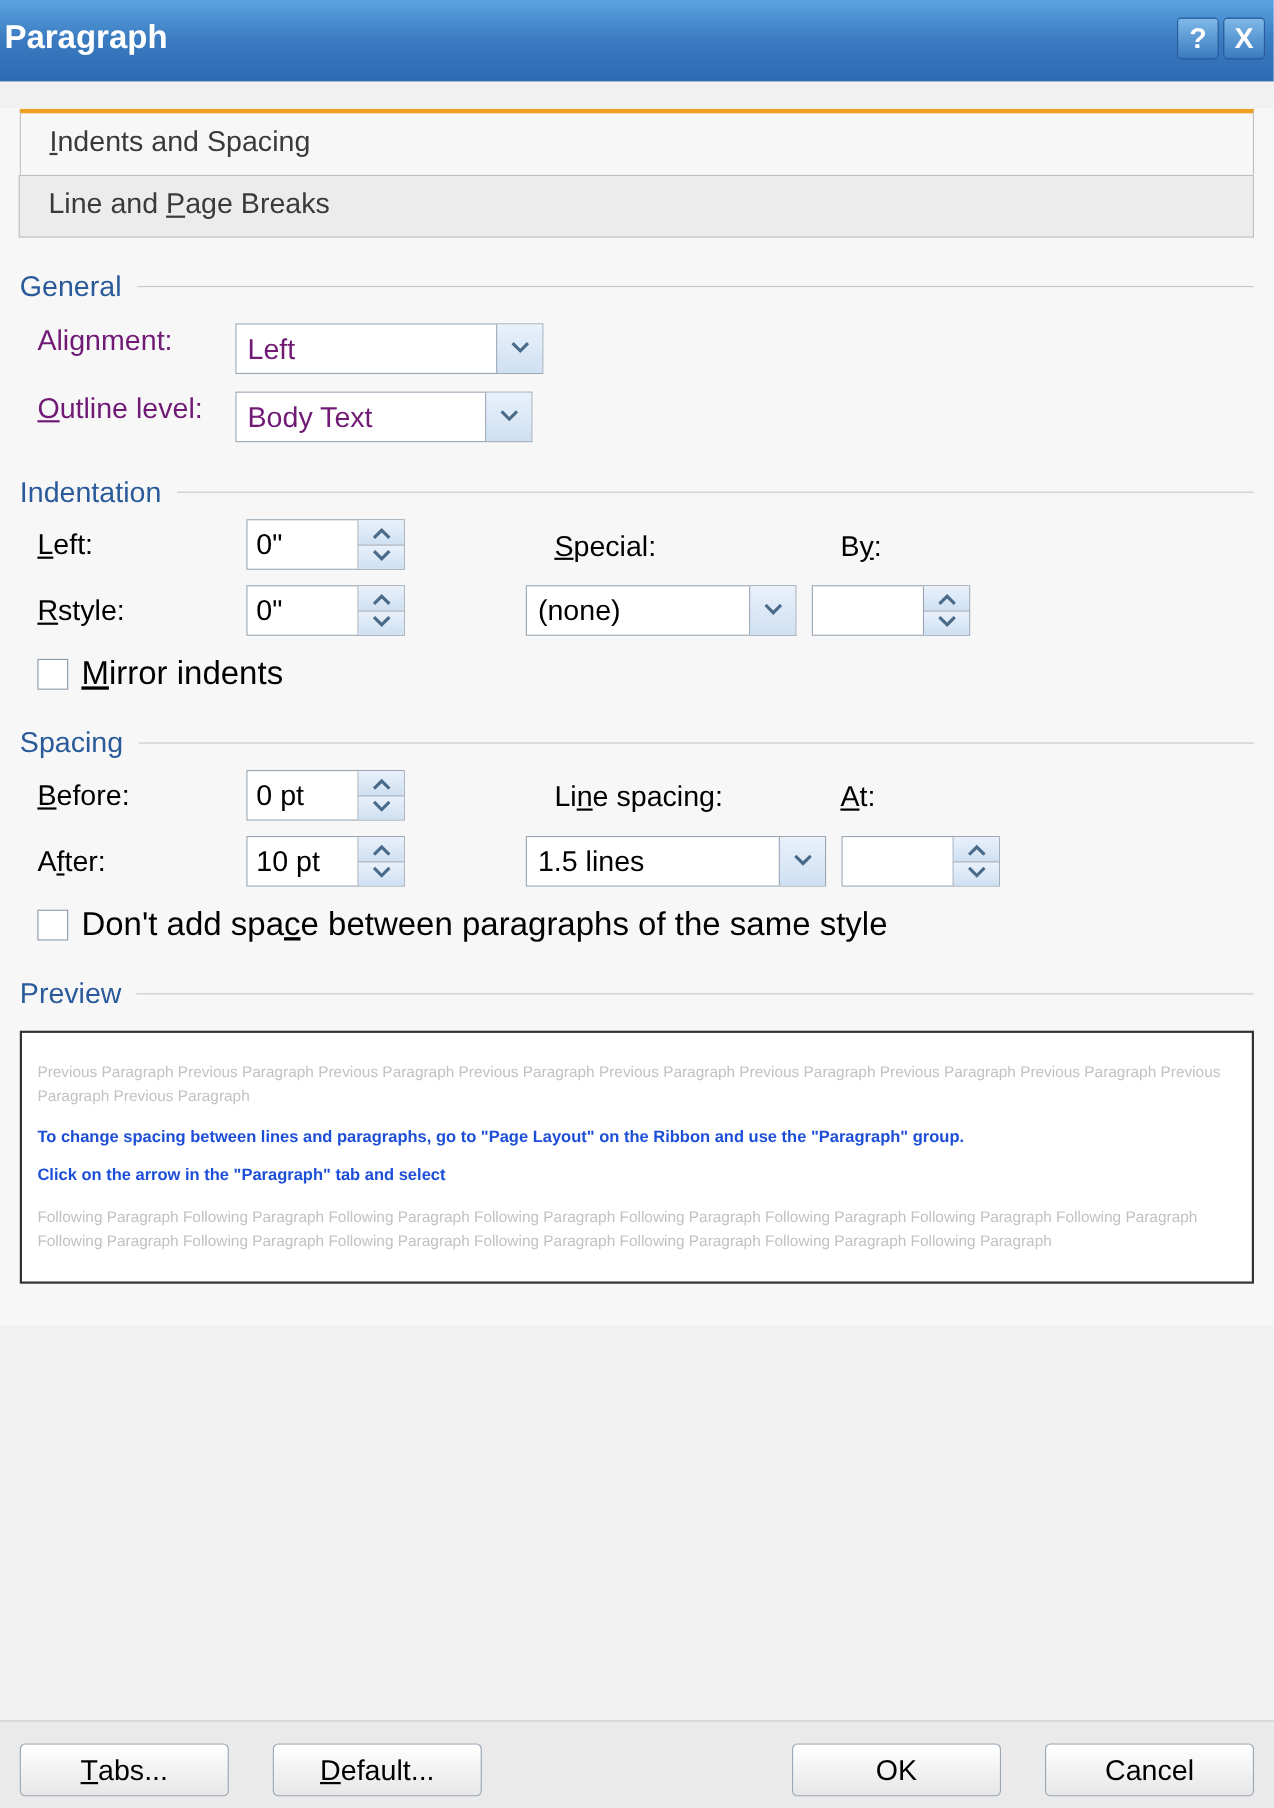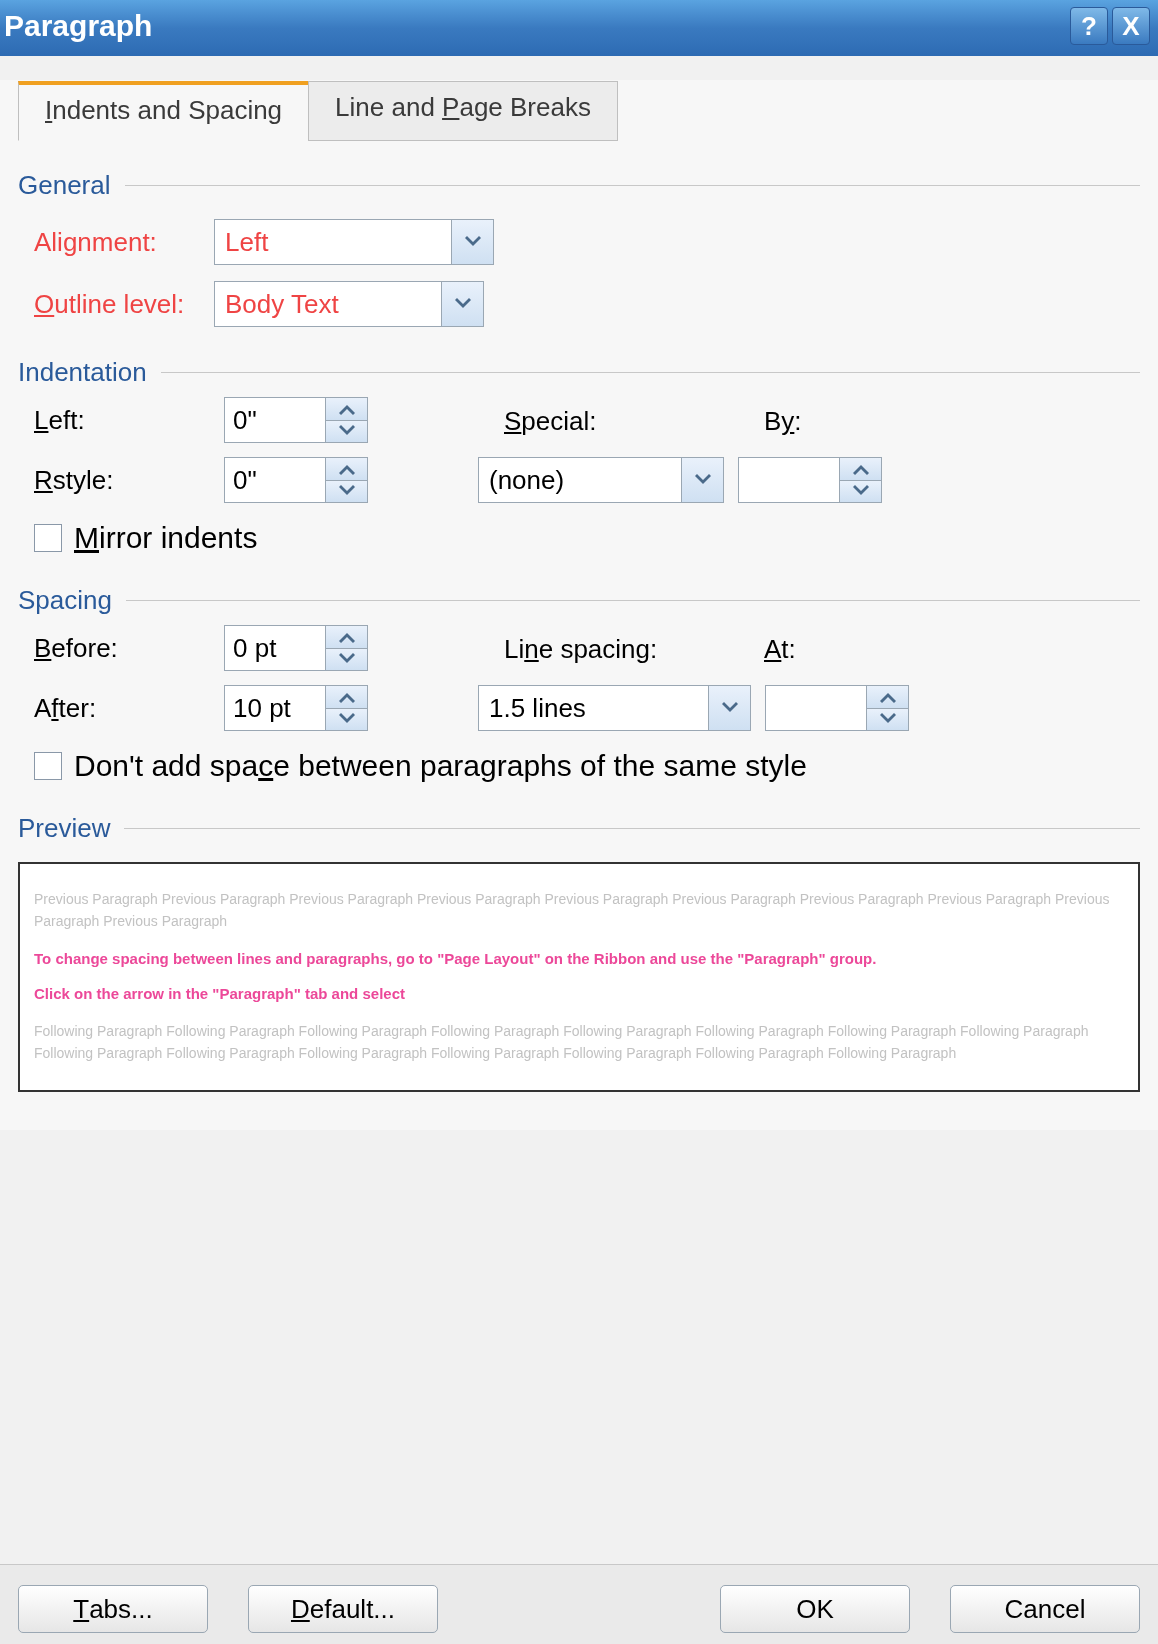--- a/index.html
+++ b/index.html
@@ -7,21 +7,21 @@
     margin: 0;
     padding: 0;
     font-family: Tahoma, Arial, sans-serif;
     background: #f1f1f1;
     width: 1158px;
     height: 1644px;
     overflow: hidden;
   }
   .titlebar {
     background: linear-gradient(to bottom, #5aa3e0 0%, #3a7ac0 50%, #2d6bb3 100%);
-    height: 56px;
+    height: 74px;
     display: flex;
     align-items: center;
     justify-content: space-between;
     padding: 0 8px 4px 0;
     color: #fff;
     font-size: 30px;
     font-weight: bold;
     text-align: right;
   }
   .titlebar .title { padding-left: 4px; }
@@ -36,20 +36,21 @@
     cursor: pointer;
   }
   .content {
     background: #f7f7f7;
     padding: 0 18px 18px 18px;
   }
   .tabs {
     display: flex;
     margin-top: 24px;
     margin-bottom: 10px;
+    flex-direction: column;
   }
   .tab {
     padding: 10px 26px 14px 26px;
     font-size: 26px;
     color: #3a3a3a;
     border: 1px solid #bfbfbf;
     background: #ececec;
     cursor: pointer;
     position: relative;
     top: 1px;
@@ -71,24 +72,24 @@
   }
   .group-label::after {
     content: "";
     flex: 1;
     height: 1px;
     background: #c8c8c8;
     margin-left: 14px;
   }
   .row {
     display: flex;
-    align-items: center;
+    align-items: flex-start;
     margin: 16px 0 16px 16px;
     font-size: 26px;
-    color: #ef4444;
+    color: #701a75;
   }
   .lbl { width: 180px; }
   .lbl .ul { text-decoration: underline; }
 
   .combo {
     display: flex;
     align-items: center;
     border: 1px solid #9aa7b3;
     background: #fff;
     height: 46px;
@@ -178,21 +179,21 @@
     padding: 24px 14px;
     min-height: 230px;
   }
   .preview-box .faded {
     color: #c2c2c2;
     font-size: 14px;
     line-height: 1.6;
     font-family: Arial, sans-serif;
   }
   .preview-box .body-txt {
-    color: #ec4899;
+    color: #1d4ed8;
     font-size: 15px;
     font-weight: bold;
     line-height: 2.1;
     margin: 10px 0;
     font-family: Arial, sans-serif;
   }
 
   .footer {
     position: absolute;
     left: 0; right: 0; bottom: 0;

